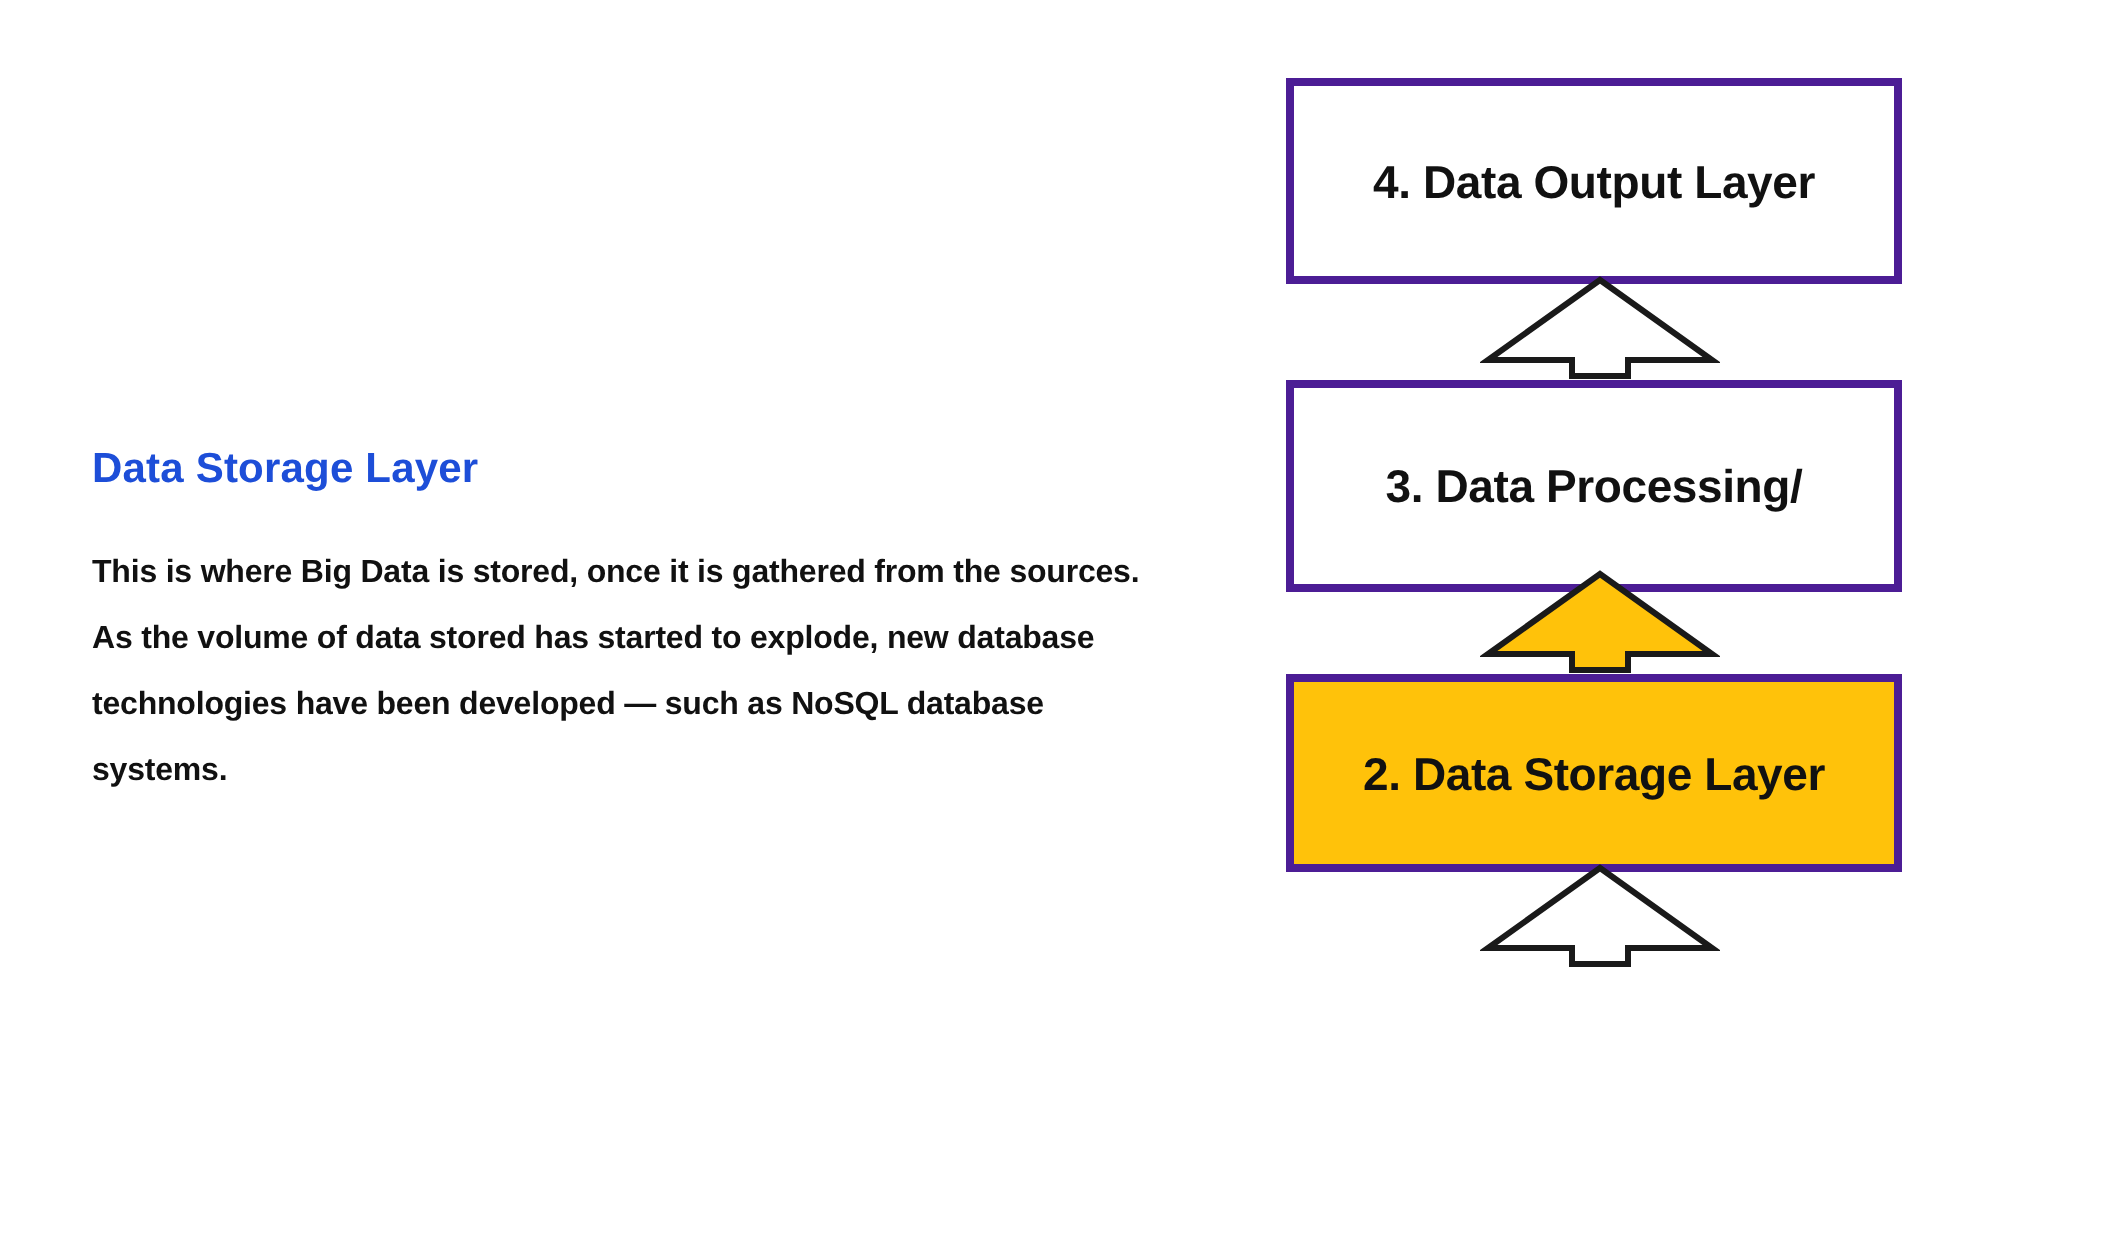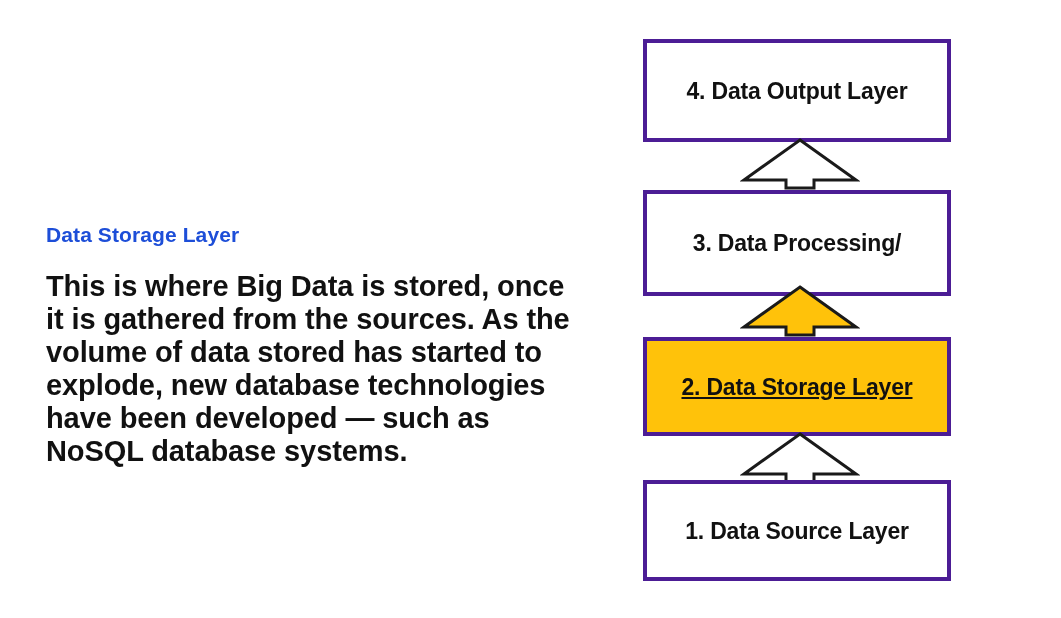--- a/index.html
+++ b/index.html
@@ -25,21 +25,21 @@
   }
   #panel-heading {
     font-size: 21px;
     font-weight: bold;
     line-height: 26px;
     letter-spacing: 0.1px;
     margin: 0 0 22px 0;
     color: #1d4ed8;
   }
   #panel-body {
-    font-size: 29px;
+    font-size: 16px;
     font-weight: bold;
     line-height: 33px;
     letter-spacing: -0.1px;
     margin: 0;
     color: #111111;
     width: 535px;
   }
 
   
   #diagram {
@@ -66,21 +66,21 @@
     font-size: 23px;
     font-weight: bold;
     line-height: 30px;
     letter-spacing: -0.2px;
     color: #111111;
     padding: 0 6px;
   }
 
   #box-output     { top: 0px;   height: 103px; }
   #box-processing { top: 151px; height: 106px;  }
-  #box-storage    { top: 298px; height: 99px;  background: #FFC20A; text-decoration: underline; }
+  #box-storage    { top: 298px; height: 99px;  background: #FFC20A; }
   #box-source     { top: 441px; height: 101px; }
 
   
   .block-arrow {
     position: absolute;
     left: 97px;
     width: 120px;
     height: 52px;
   }
   .block-arrow svg { display: block; width: 120px; height: 52px; }
@@ -124,17 +124,14 @@
   <div class="layer-box" id="box-storage">
     <span class="layer-label">2. Data Storage Layer</span>
   </div>
 
   <div class="block-arrow" id="arrow-source-to-storage">
     <svg viewBox="0 0 120 52" xmlns="http://www.w3.org/2000/svg">
       <polygon points="60,2 116,42 74,42 74,50 46,50 46,42 4,42" fill="#ffffff" stroke="#1a1a1a" stroke-width="3" stroke-linejoin="miter"></polygon>
     </svg>
   </div>
 
-  <div class="layer-box" id="box-source">
-    <span class="layer-label">1. Data Source Layer</span>
-  </div>
 
 </div>
 
 </body></html>

